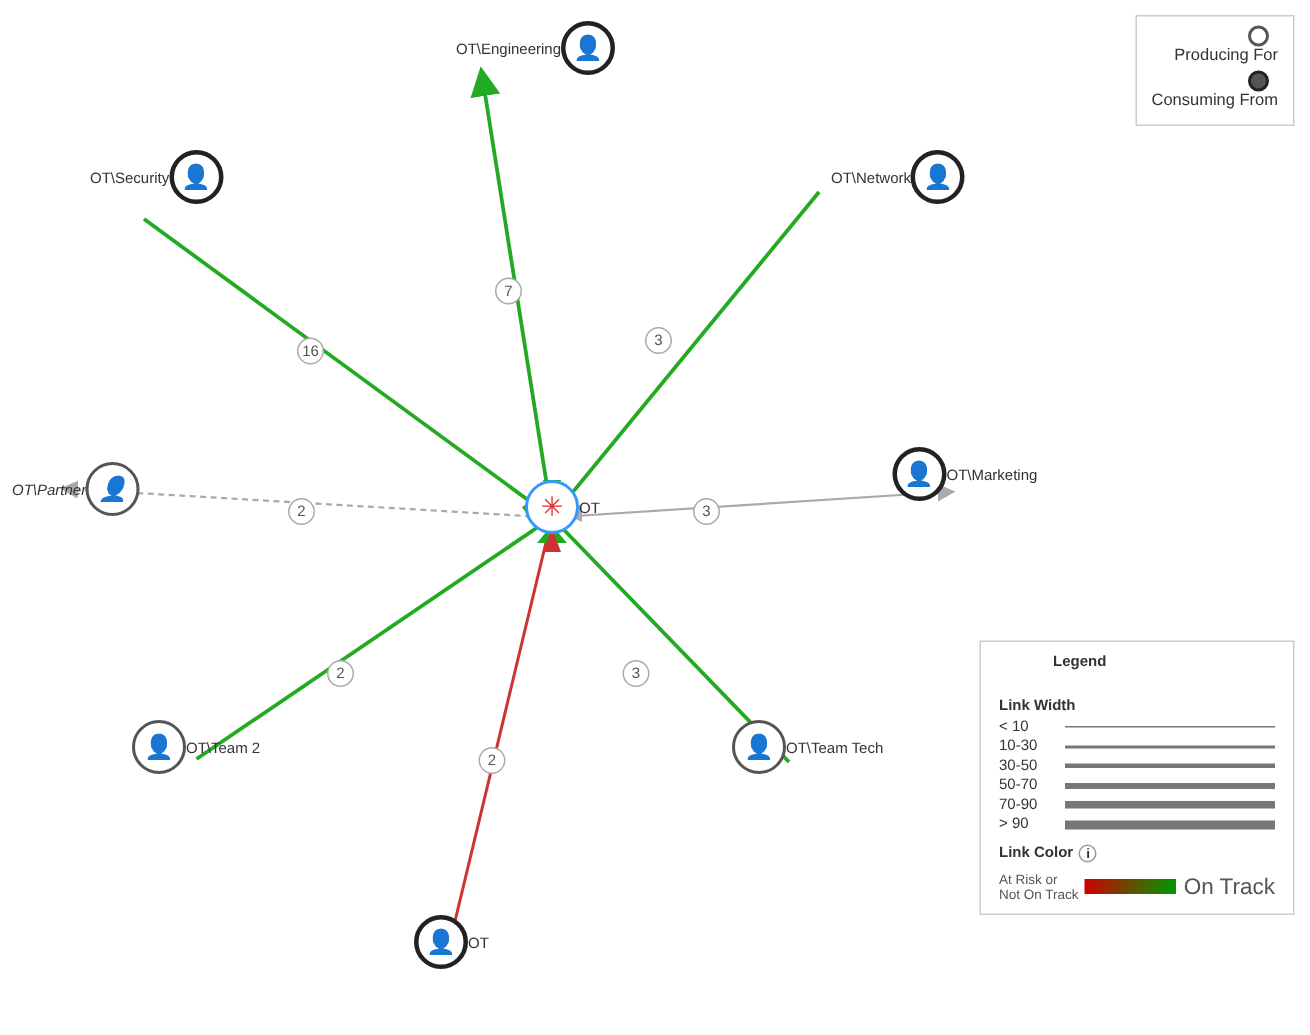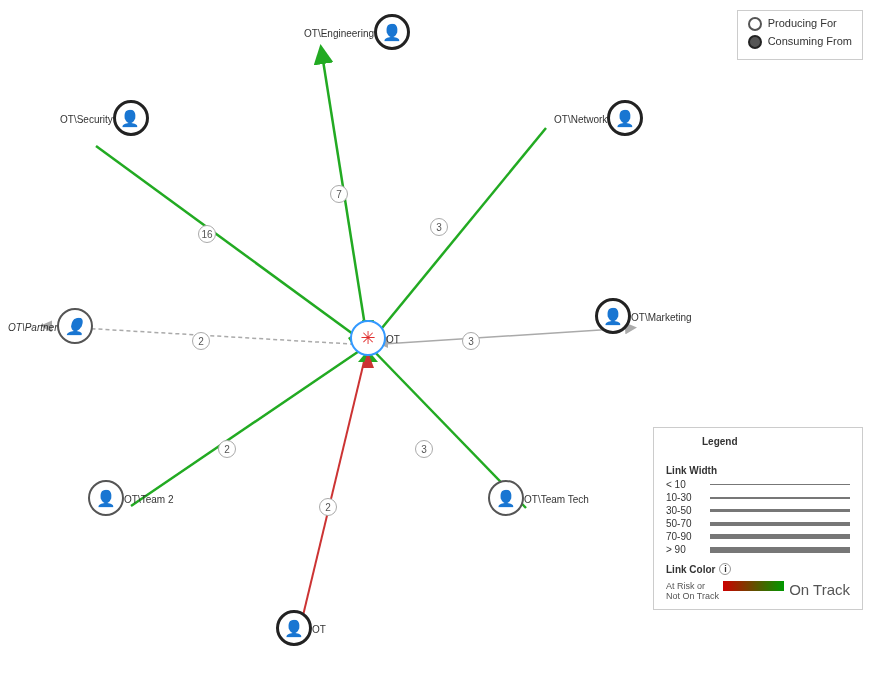--- a/index.html
+++ b/index.html
@@ -94,22 +94,23 @@
       top: 10px;
       background: #fff;
       border: 1px solid #ccc;
       padding: 6px 10px;
       font-size: 11px;
       color: #333;
     }
 
     .legend-item {
       display: flex;
-      align-items: flex-start;
+      align-items: flex-end;
       margin-bottom: 4px;
+      flex-direction: column;
     }
 
     .legend-circle-open {
       width: 14px; height: 14px;
       border-radius: 50%;
       border: 2px solid #555;
       background: #fff;
       margin-right: 6px;
       flex-shrink: 0;
     }
@@ -153,21 +154,21 @@
     }
 
     .lw-line {
       flex: 1;
       background: #777;
       margin-left: 4px;
     }
 
     .link-color-row {
       display: flex;
-      align-items: flex-start;
+      align-items: center;
       margin-top: 6px;
     }
 
     .link-color-label-left {
       font-size: 9px;
       color: #555;
       margin-right: 4px;
     }
 
     .link-color-bar {
@@ -342,21 +343,21 @@
     </div>
     <div class="lw-row">
       <span class="lw-label">70-90</span>
       <div class="lw-line" style="height:5px;"></div>
     </div>
     <div class="lw-row">
       <span class="lw-label">&gt; 90</span>
       <div class="lw-line" style="height:6px;"></div>
     </div>
 
-    <div style="font-weight:bold;margin-top:8px;margin-bottom:3px;display:flex;align-items:center;gap:4px;">
+    <div style="font-weight:bold;margin-top:8px;margin-bottom:3px;display:flex;gap:4px;">
       <span>Link Color</span>
       <span style="font-size:9px;border:1px solid #999;border-radius:50%;width:12px;height:12px;display:inline-flex;align-items:center;justify-content:center;">i</span>
     </div>
     <div class="link-color-row">
       <span class="link-color-label-left" style="font-size:9px;color:#555;">At Risk or<br>Not On Track</span>
       <div class="link-color-bar"></div>
       <span class="link-color-label-right">On Track</span>
     </div>
   </div>
 

